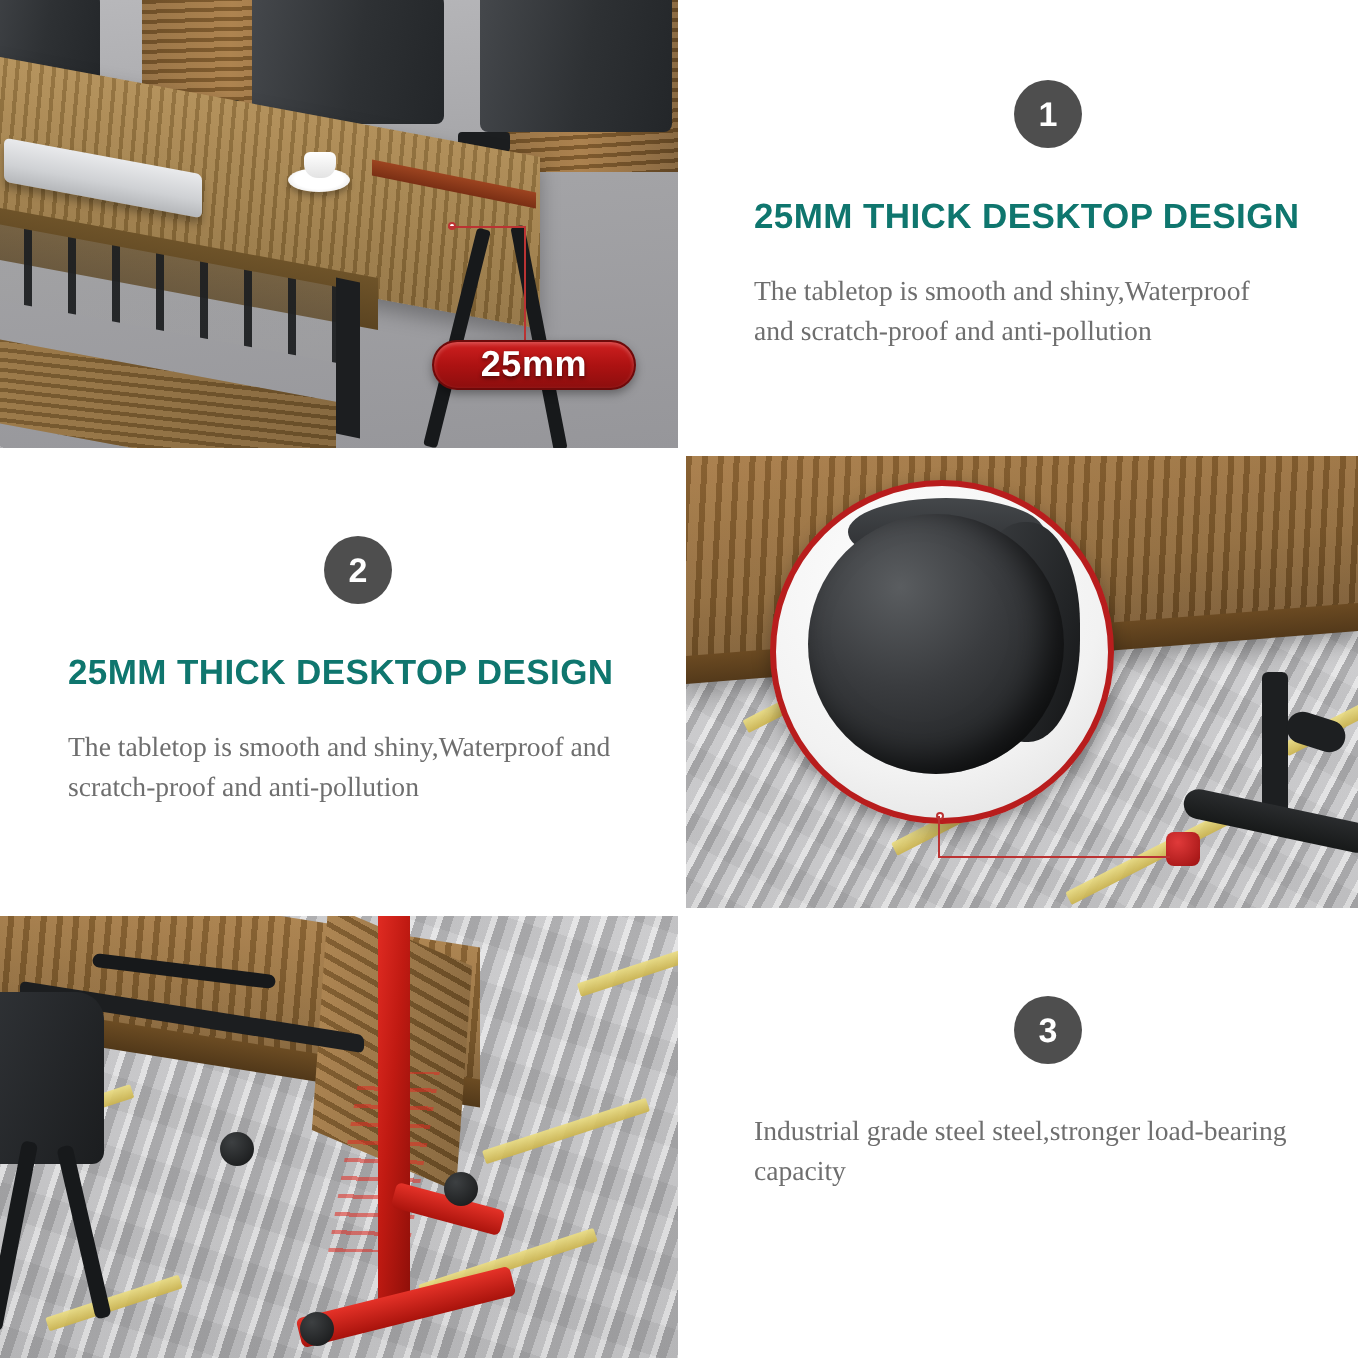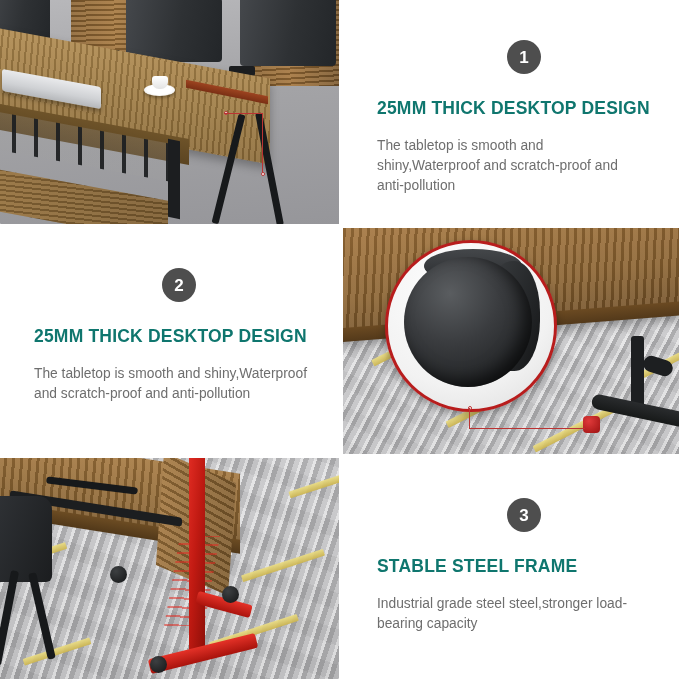--- a/index.html
+++ b/index.html
@@ -44,20 +44,21 @@
     color:#0f766e;
     letter-spacing:0.2px;
     margin-bottom:17px;
     white-space:nowrap;
   }
   .pbody{
     font-size:13.8px; font-weight:normal;
     color:#6e6e6e;
     line-height:1.45;
     max-width:275px;
+    font-family:Liberation Serif, serif;
   }
   .t-right .numbadge{ margin-left:130px; align-self:flex-start; }
   .t-left  .numbadge{ margin-left:128px; align-self:flex-start; }
 
   
   .photoA{ background:#a9a9ac; }
   .floorA{
     position:absolute; inset:0;
     background:
       linear-gradient(122deg, rgba(255,255,255,.30) 0 1px, rgba(0,0,0,0) 1px 62px),
@@ -329,20 +330,23 @@
     <div class="cup"></div>
 
     <div class="aLegV" style="left:225px;top:113px;height:112px;transform:rotate(14deg);"></div>
     <div class="aLegV" style="left:266px;top:112px;height:114px;transform:rotate(-11deg);"></div>
     <div class="legBlackA" style="left:168px;top:140px;width:12px;height:78px;transform:skewY(12deg);"></div>
 
     <div class="dotMark" style="left:224px;top:111px;"></div>
     <div class="callout-line calloutLine" style="left:224px;top:113px;width:39px;height:62px;"></div>
     <div class="dotMark" style="left:261px;top:172px;"></div>
 
+    <div class="pill" style="left:216px;top:170px;width:102px;height:25px;">
+      <span>25mm</span>
+    </div>
   </div>
 
   <div class="cell gap"></div>
 
   <div class="cell textpanel t-right">
     <div class="numbadge">1</div>
     <div class="ptitle">25MM THICK DESKTOP DESIGN</div>
     <div class="pbody">The tabletop is smooth and shiny,Waterproof and scratch-proof and anti-pollution</div>
   </div>
 
@@ -417,17 +421,16 @@
     <div class="chairC"></div>
     <div class="chairLegC" style="left:2px;top:112px;width:8px;height:96px;transform:rotate(11deg);"></div>
     <div class="chairLegC" style="left:38px;top:114px;width:8px;height:88px;transform:rotate(-13deg);"></div>
     <div class="chairLegC" style="left:46px;top:24px;width:92px;height:7px;transform:rotate(7deg);border-radius:4px;"></div>
   </div>
 
   <div class="cell gap"></div>
 
   <div class="cell textpanel t-right">
     <div class="numbadge">3</div>
-    <div class="ptitle">STABLE STEEL FRAME</div>
     <div class="pbody">Industrial grade steel steel,stronger load-bearing capacity</div>
   </div>
 
 </div>
 
 </body></html>

